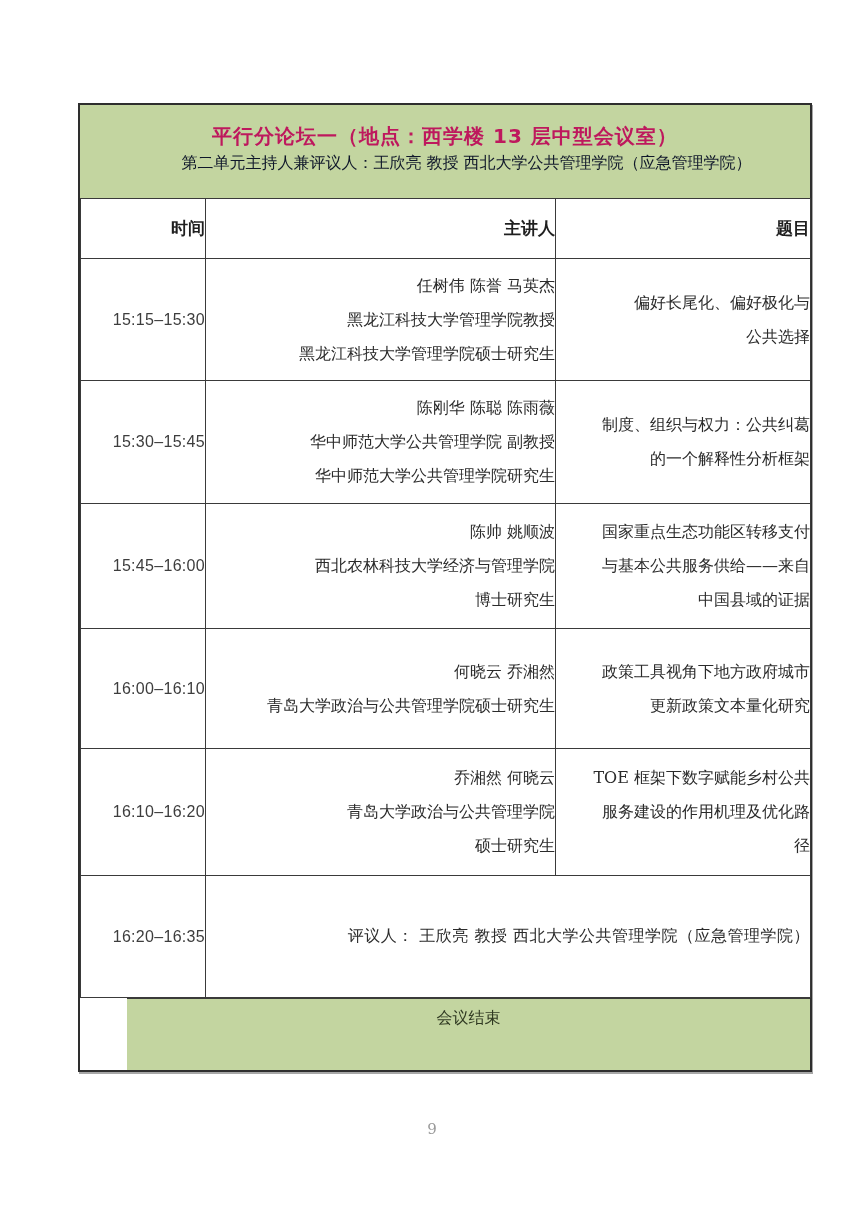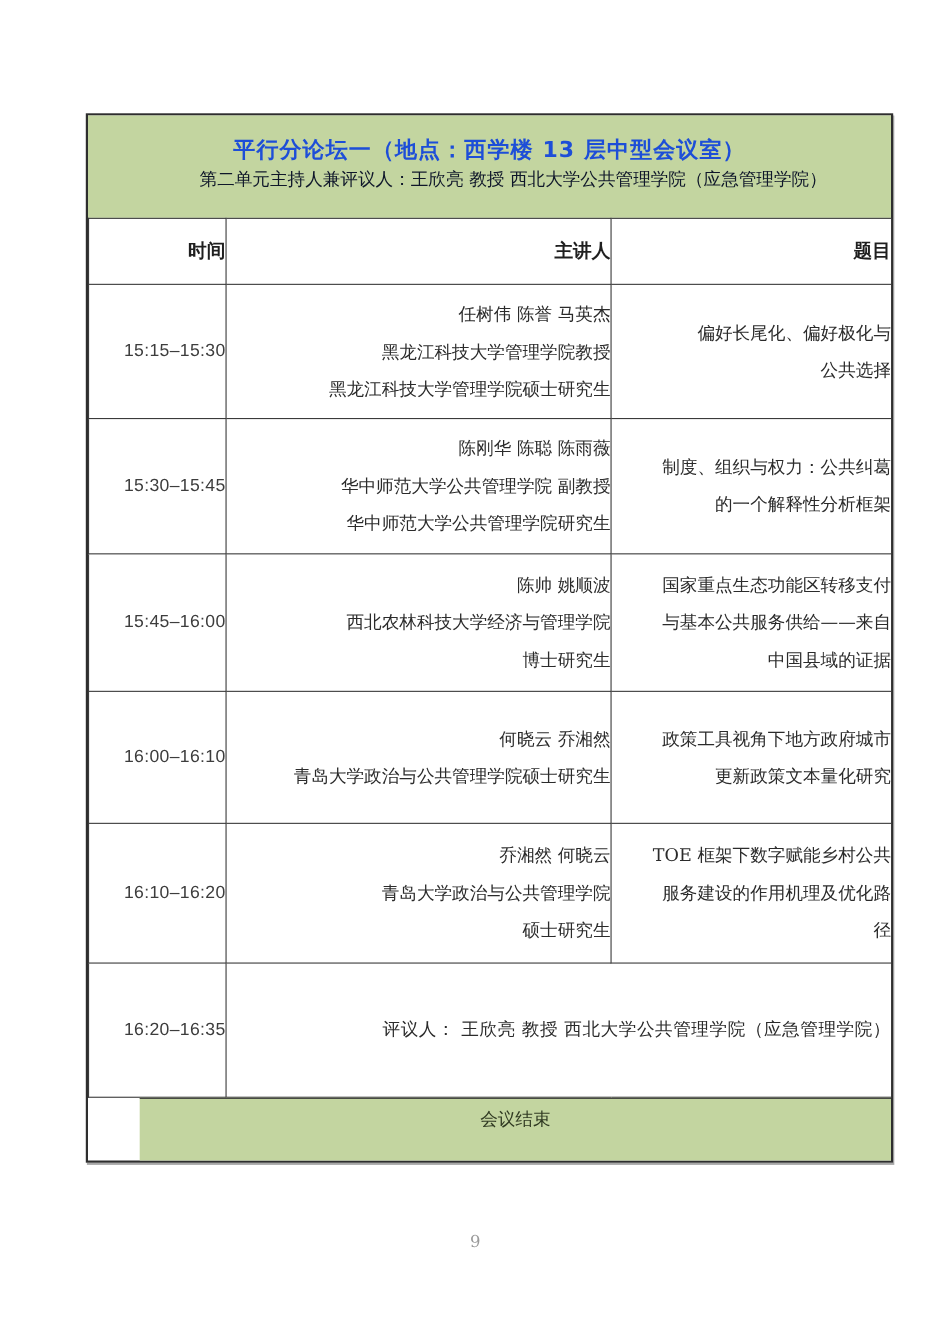--- a/index.html
+++ b/index.html
@@ -22,21 +22,21 @@
     background: #c3d5a0;
     text-align: center;
   }
   .band-top {
     height: 93px;
     padding-top: 17px;
   }
   .band-title {
     font-size: 20px;
     font-weight: bold;
-    color: #1d4ed8;
+    color: #be185d;
     letter-spacing: 1px;
     line-height: 28px;
   }
   .band-subtitle {
     font-size: 16px;
     color: #0f172a;
     line-height: 26px;
     font-family: "DejaVu Serif", serif;
     margin-left: 43px;
   }
@@ -80,21 +80,21 @@
     color: #2b2b2b;
     font-family: "DejaVu Serif", serif;
   }
   td.merged-cell {
     font-size: 16px;
     color: #2b2b2b;
     font-family: "DejaVu Serif", serif;
     letter-spacing: 0.5px;
   }
   .band-bottom {
-    height: 57px;
+    height: 72px;
     border-top: 1px solid #3a3a3a;
     padding-top: 7px;
     margin-left: 47px;
   }
   .closing-title {
     font-size: 16px;
     color: #303a22;
     line-height: 24px;
     font-family: "DejaVu Serif", serif;
   }

